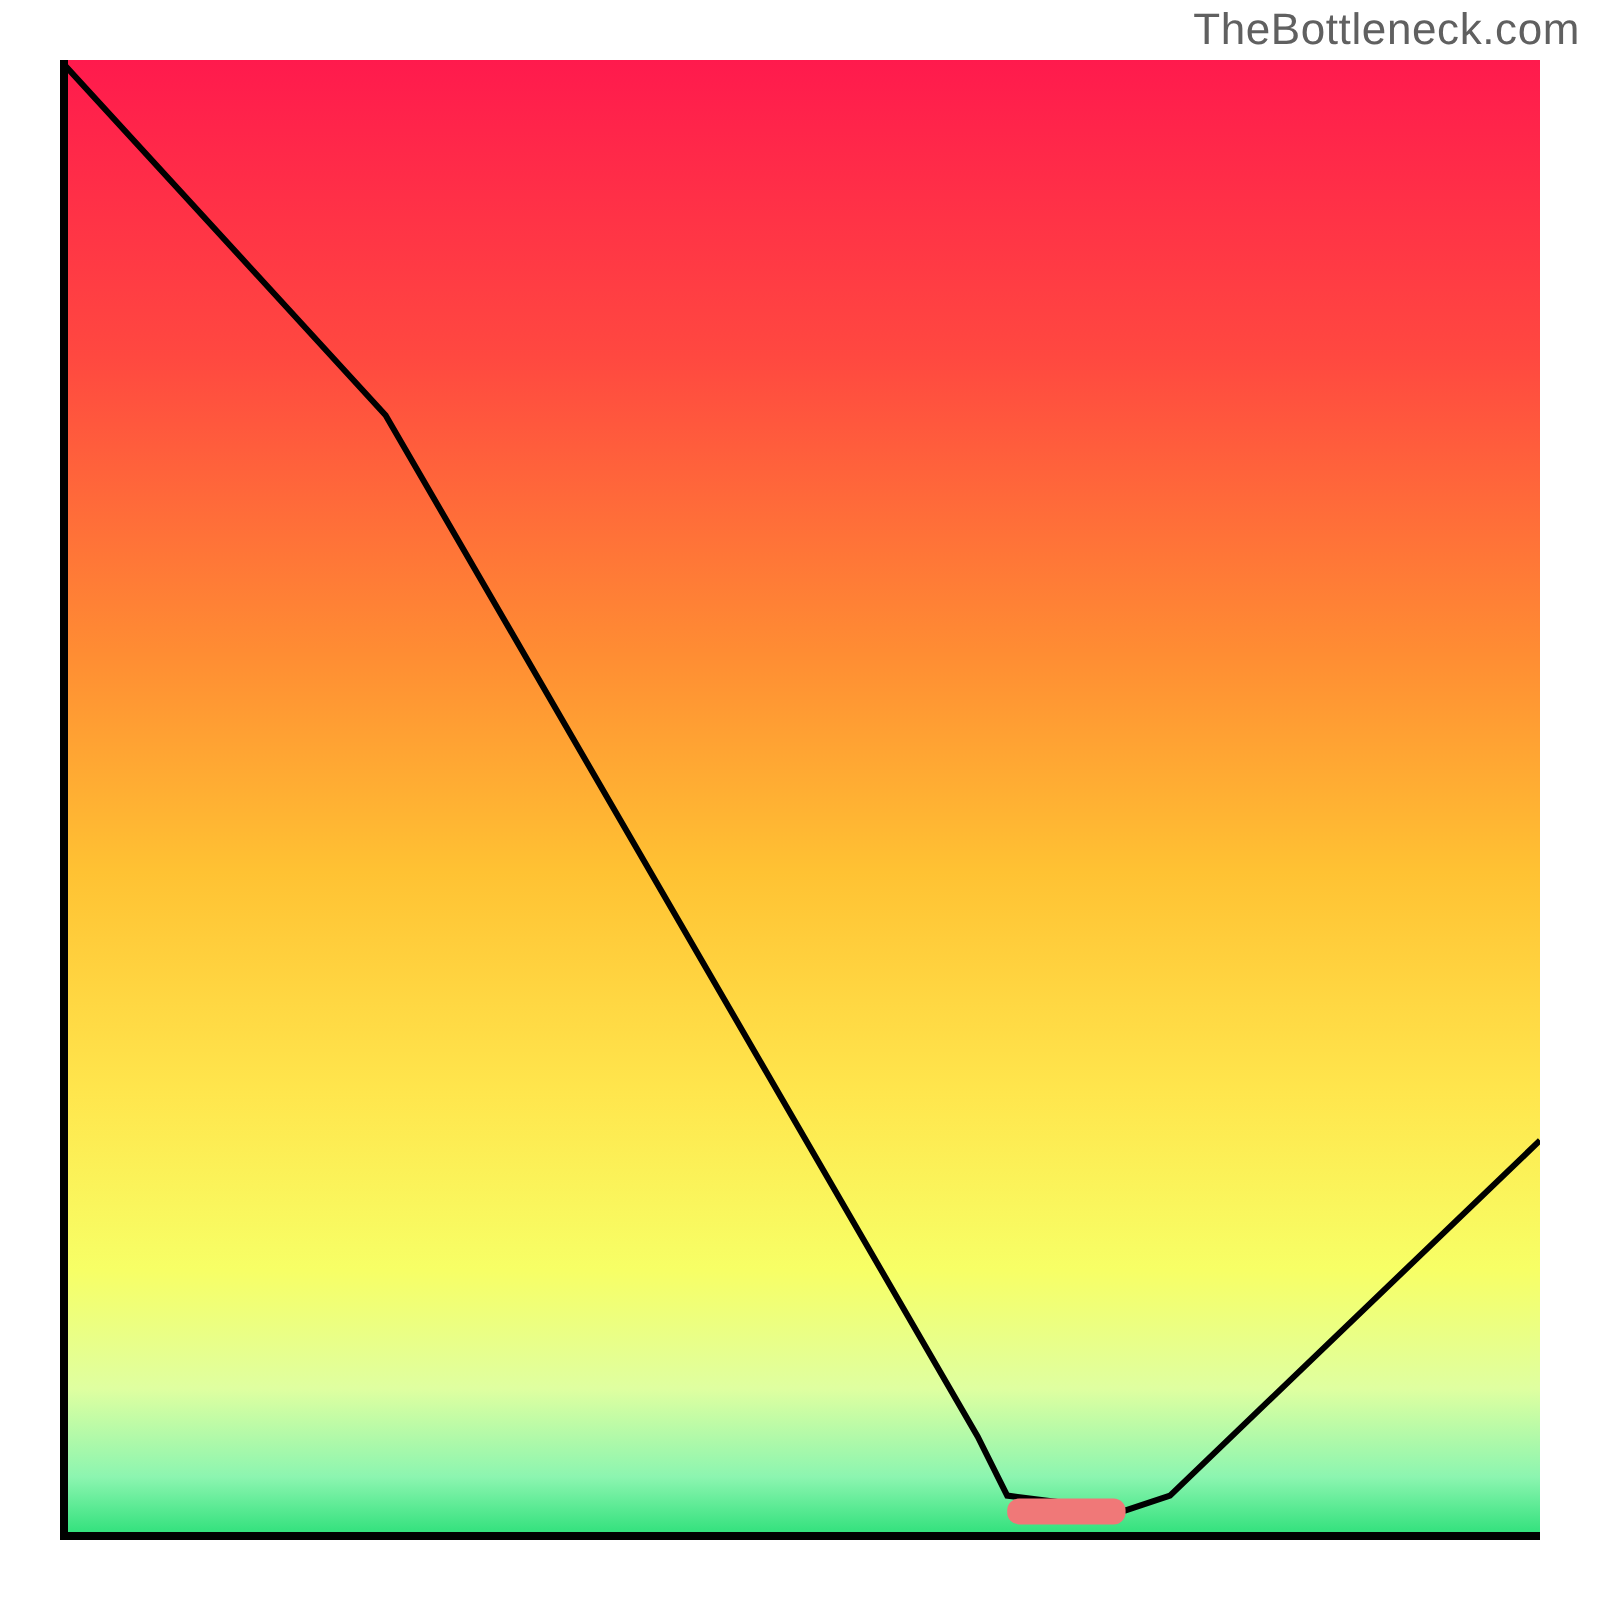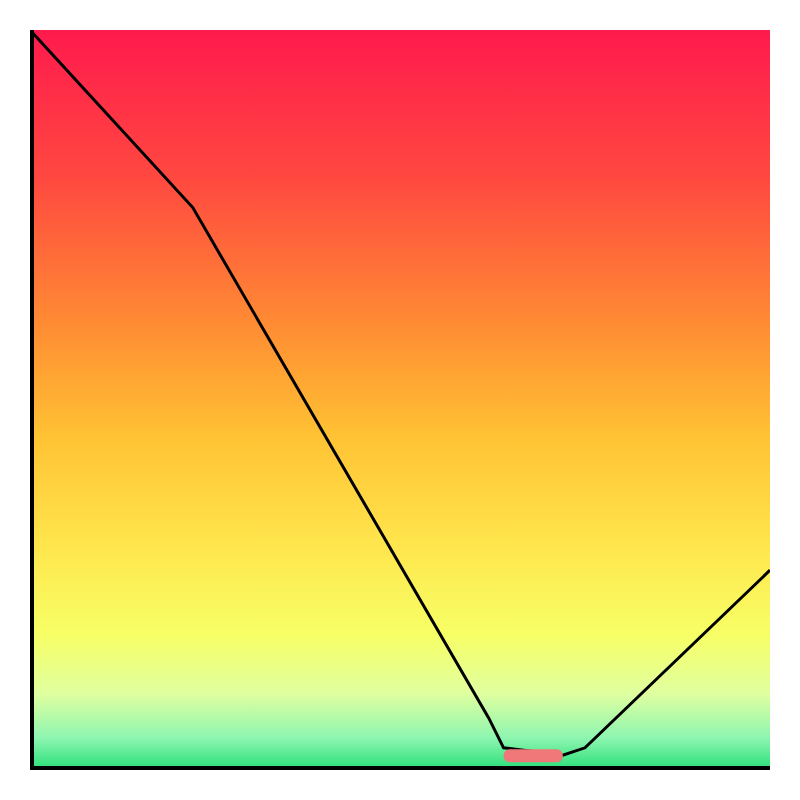--- a/index.html
+++ b/index.html
@@ -29,20 +29,21 @@
     top: 30px;
     left: 30px;
     width: 740px;
     height: 740px;
   }
 </style>
 </head>
 <body>
 
 <div class="chart-container">
+  <div class="watermark">TheBottleneck.com</div>
 
   <svg class="plot" viewBox="0 0 740 740" preserveAspectRatio="none">
     <defs>
       <linearGradient id="bg-grad" x1="0" y1="0" x2="0" y2="1">
           <stop offset="0.0%" stop-color="#ff1a4d"></stop>
           <stop offset="20.0%" stop-color="#ff4840"></stop>
           <stop offset="40.0%" stop-color="#ff8c33"></stop>
           <stop offset="55.0%" stop-color="#ffc233"></stop>
           <stop offset="70.0%" stop-color="#ffe64d"></stop>
           <stop offset="82.0%" stop-color="#f7ff66"></stop>

